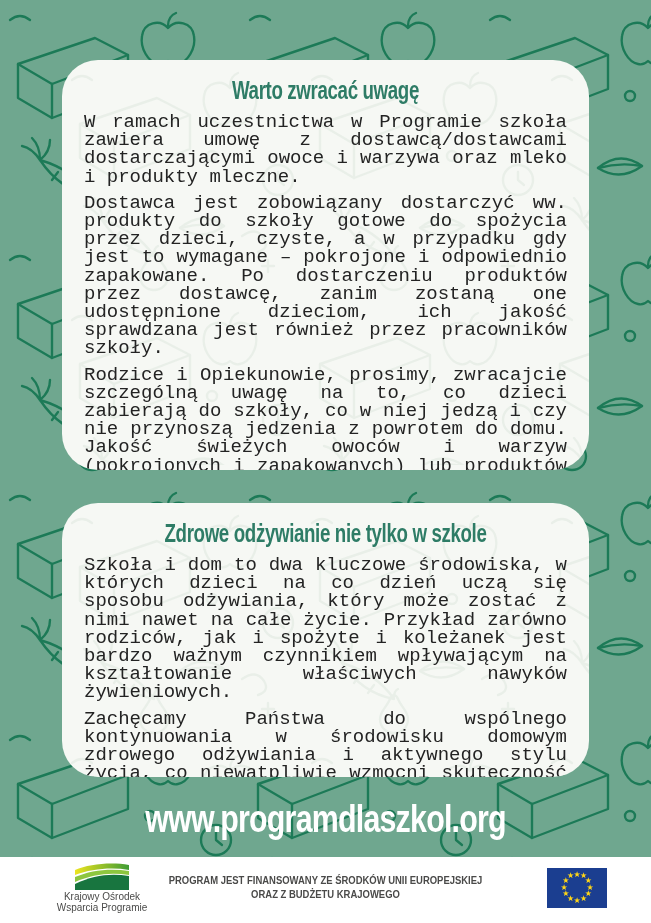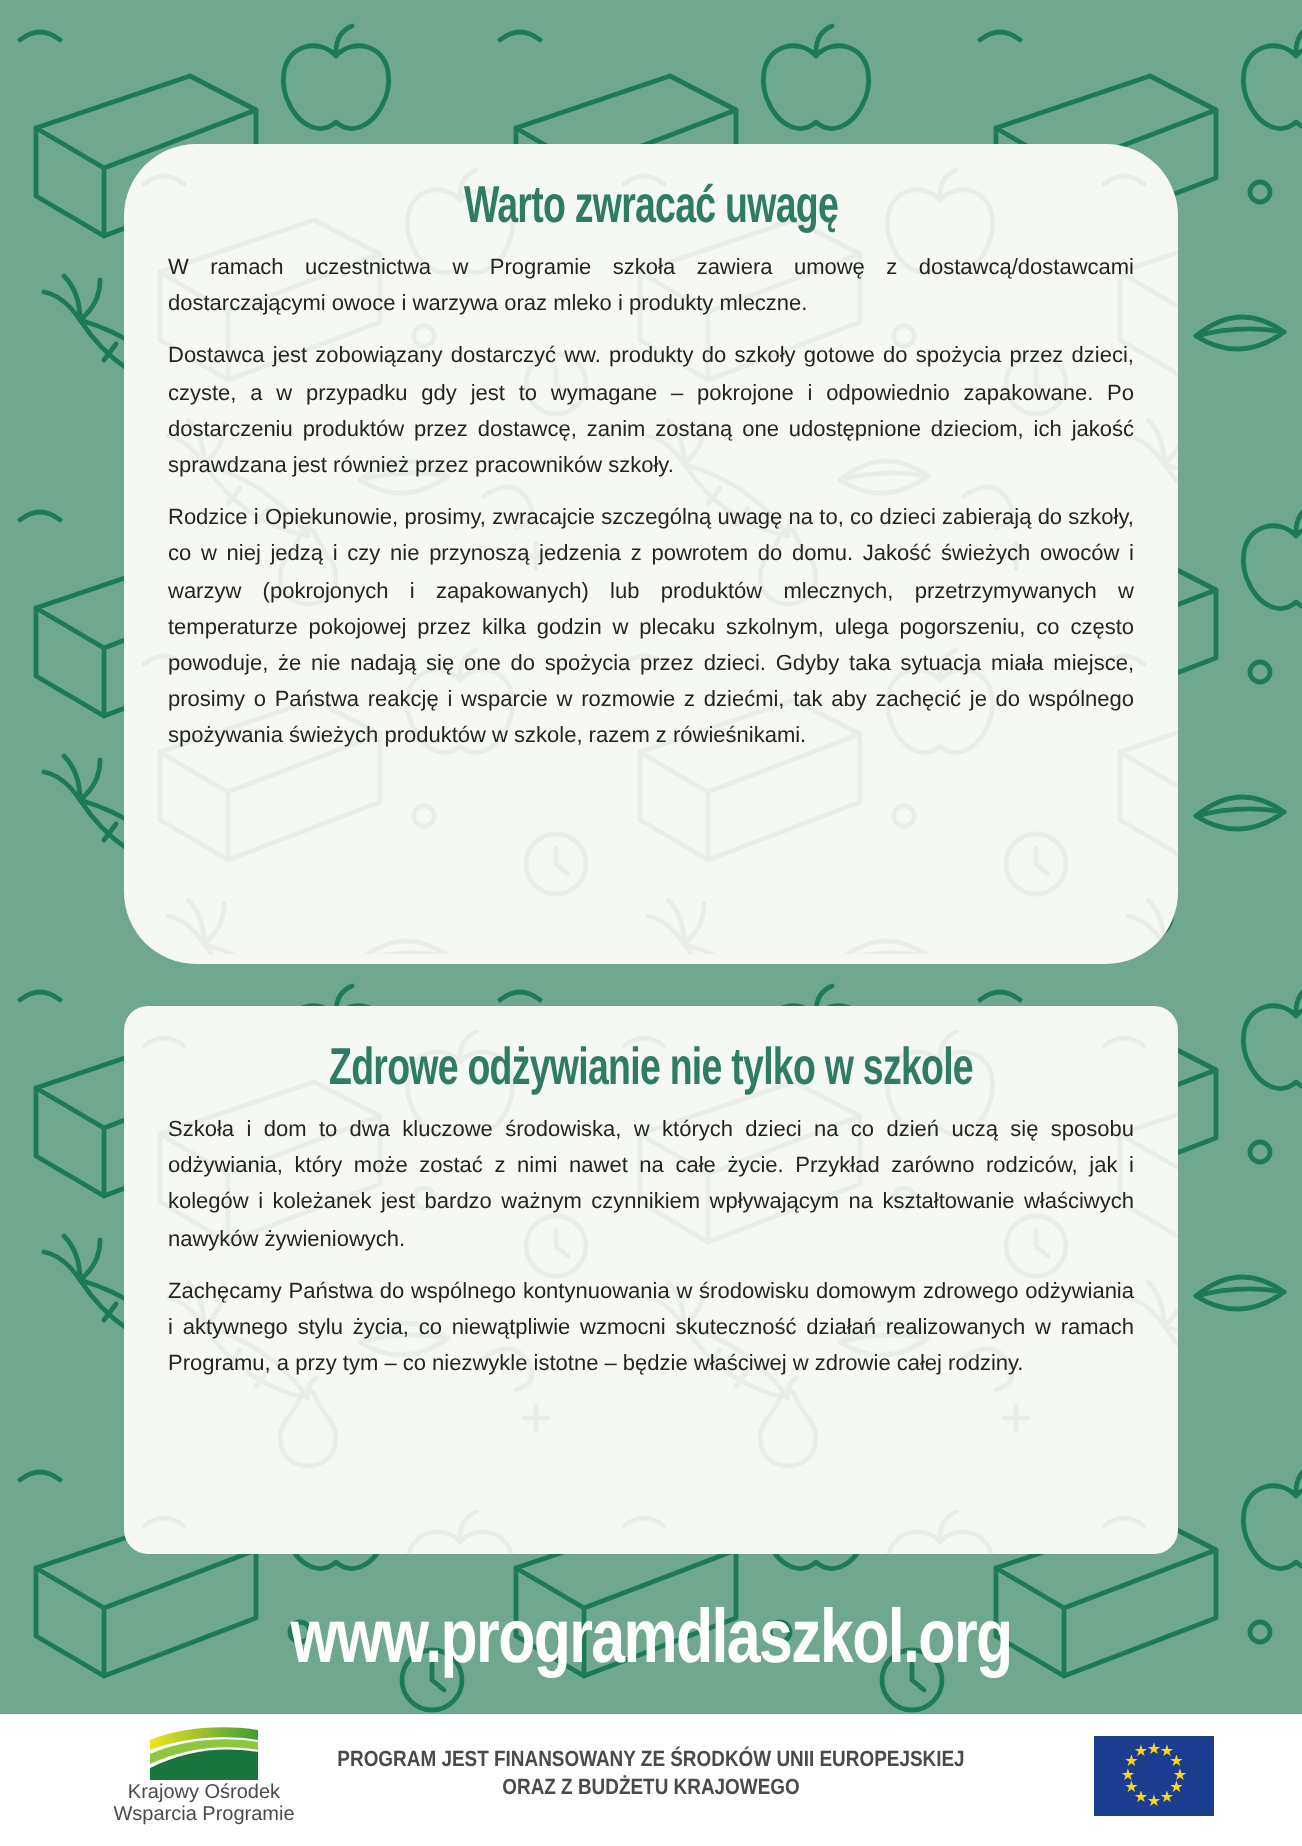--- a/index.html
+++ b/index.html
@@ -12,39 +12,39 @@
   .bg-pattern{position:absolute;left:0;top:0;}
   .tile-dark{stroke:var(--doodle-green,#1C7A57);}
   .tile-light{stroke:var(--card-doodle,#E5ECE5);}
 
   .card{
     position:absolute;left:62px;width:527px;
     background:var(--card-white,#F6F8F4);
     border-radius:36px;overflow:hidden;
     box-sizing:border-box;
   }
-  .card1{top:72px;height:410px;}
-  .card2{top:503px;height:274px;border-radius:12px;}
+  .card1{top:60px;height:410px;}
+  .card2{top:503px;height:274px;}
   .watermark{position:absolute;left:0;top:0;opacity:.75;}
   .card-inner{position:relative;padding:11px 22px 6px;}
 
   .display{
     font-family:"Liberation Sans",sans-serif;
     font-weight:800;
   }
   .section-title{
     margin:5px 0 9px;text-align:center;
     color:var(--heading-teal,#2E7C66);
     font-size:26px;line-height:28px;letter-spacing:-0.5px;
     transform:scaleX(0.72);transform-origin:50% 50%;
     white-space:nowrap;
   }
   p.body{
-    margin:0 0 8px;font-size:11px;line-height:18.2px;
-    text-align:justify;color:var(--body-text,#232323);
+    margin:0 0 8px;font-size:19px;line-height:18.2px;
+    text-align:justify;color:var(--body-text,#232323);font-family:Liberation Mono, monospace;
   }
   p.body:last-child{margin-bottom:0;}
 
   .website{
     position:absolute;top:798px;left:0;right:0;text-align:center;
     color:#ffffff;font-size:38px;line-height:42px;letter-spacing:-1px;
     transform:scaleX(0.80);transform-origin:50% 50%;white-space:nowrap;
   }
 
   .footer{
@@ -132,21 +132,21 @@
       <p class="body">Rodzice i Opiekunowie, prosimy, zwracajcie szczególną uwagę na to, co dzieci zabierają do szkoły, co w niej jedzą i czy nie przynoszą jedzenia z powrotem do domu. Jakość świeżych owoców i warzyw (pokrojonych i zapakowanych) lub produktów mlecznych, przetrzymywanych w temperaturze pokojowej przez kilka godzin w plecaku szkolnym, ulega pogorszeniu, co często powoduje, że nie nadają się one do spożycia przez dzieci. Gdyby taka sytuacja miała miejsce, prosimy o Państwa reakcję i wsparcie w rozmowie z dziećmi, tak aby zachęcić je do wspólnego spożywania świeżych produktów w szkole, razem z rówieśnikami.</p>
     </div>
   </section>
 
   <section class="card card2">
     <svg class="watermark" width="527" height="274">
       <rect width="527" height="274" fill="url(#pat-light)"></rect>
     </svg>
     <div class="card-inner">
       <h2 class="display section-title">Zdrowe odżywianie nie tylko w szkole</h2>
-      <p class="body">Szkoła i dom to dwa kluczowe środowiska, w których dzieci na co dzień uczą się sposobu odżywiania, który może zostać z nimi nawet na całe życie. Przykład zarówno rodziców, jak i kolegów i koleżanek jest bardzo ważnym czynnikiem wpływającym na kształtowanie właściwych nawyków żywieniowych.</p>
+      <p class="body">Szkoła i dom to dwa kluczowe środowiska, w których dzieci na co dzień uczą się sposobu odżywiania, który może zostać z nimi nawet na całe życie. Przykład zarówno rodziców, jak i spożyte i koleżanek jest bardzo ważnym czynnikiem wpływającym na kształtowanie właściwych nawyków żywieniowych.</p>
       <p class="body">Zachęcamy Państwa do wspólnego kontynuowania w środowisku domowym zdrowego odżywiania i aktywnego stylu życia, co niewątpliwie wzmocni skuteczność działań realizowanych w ramach Programu, a przy tym – co niezwykle istotne – będzie właściwej w zdrowie całej rodziny.</p>
     </div>
   </section>
 
   <div class="website display">www.programdlaszkol.org</div>
 
   <footer class="footer">
     <div class="kowr">
       <svg class="kowr-emblem" width="54" height="28" viewBox="0 0 54 28">
         <path d="M0 8 C14 2 36 0 54 3 L54 8 C36 5 16 7 0 13 Z" fill="url(#kowrGrad)"></path>

